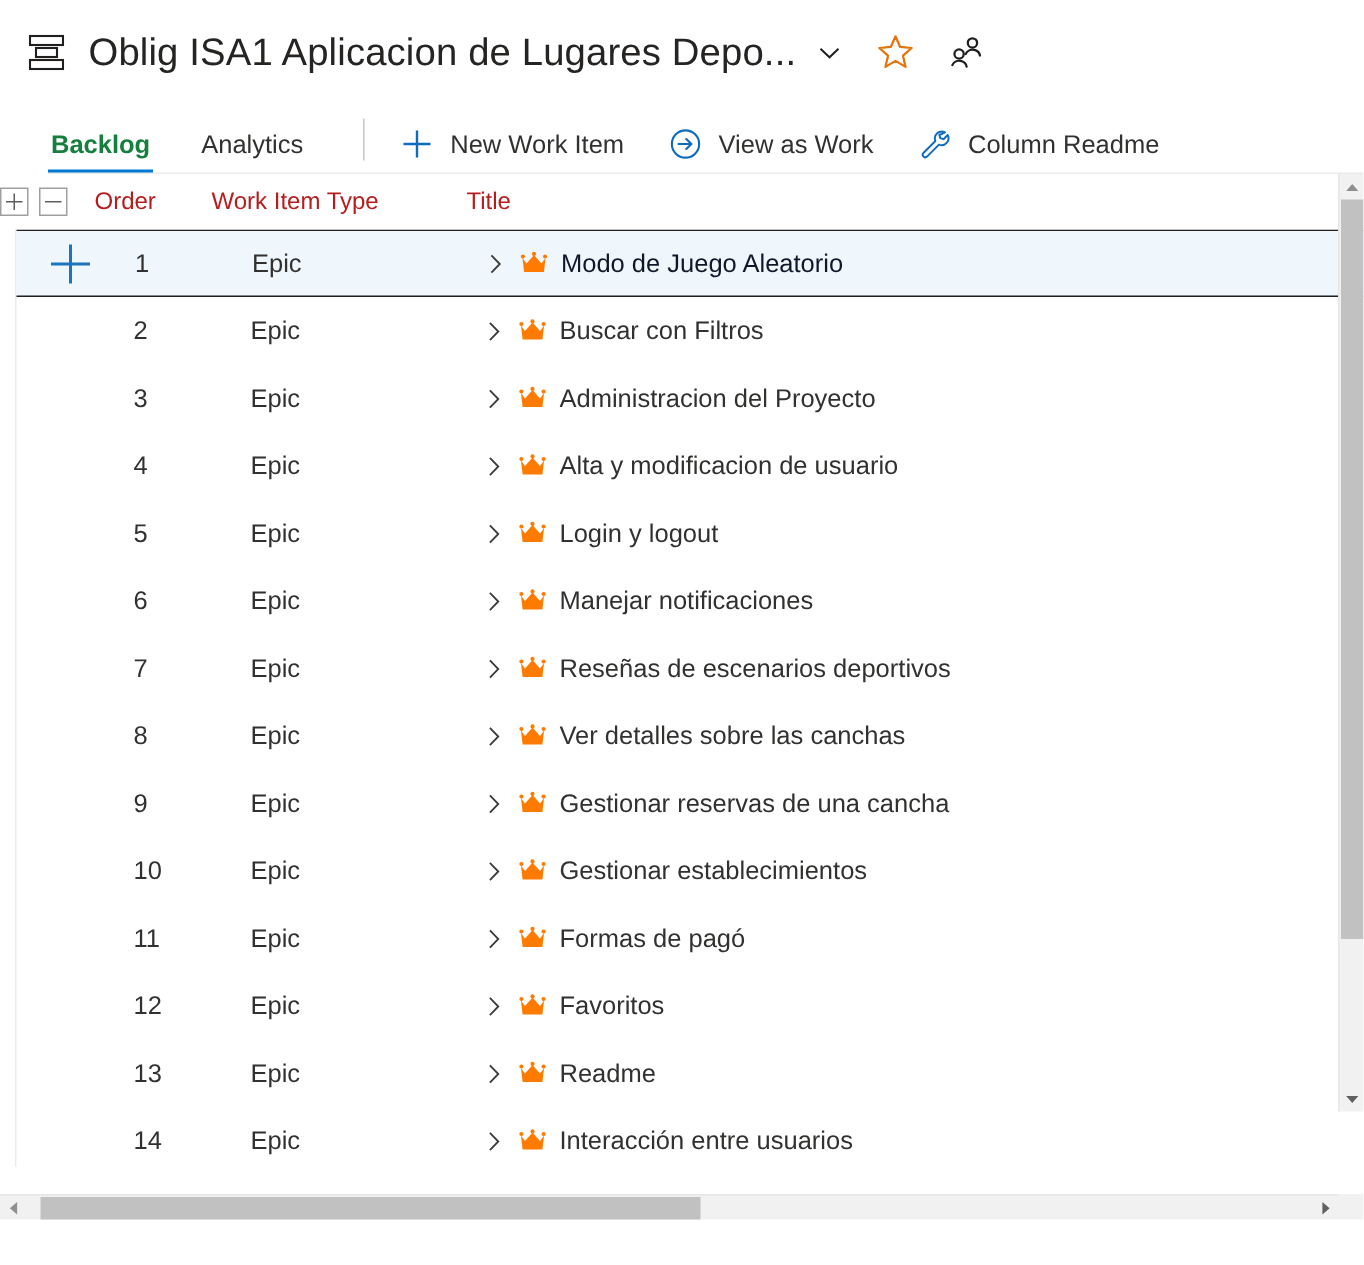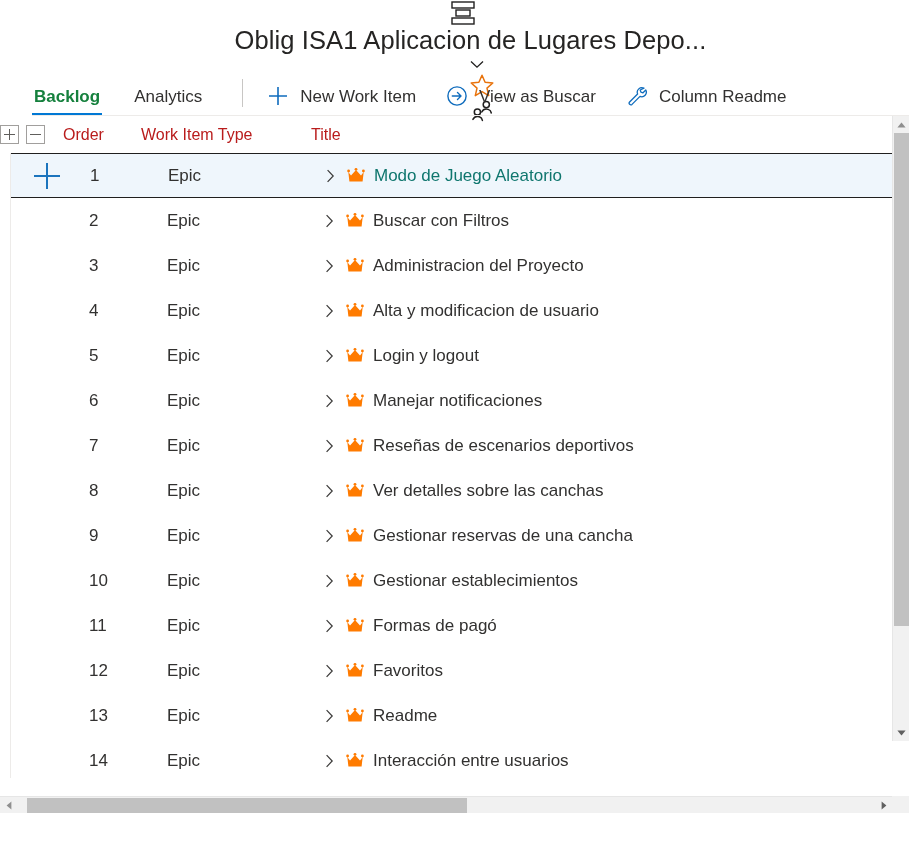--- a/index.html
+++ b/index.html
@@ -20,23 +20,22 @@
     width: 909px;
     height: 843px;
     box-sizing: border-box;
   }
 
   
   .page-header {
     display: flex;
     align-items: center;
     height: 70px;
-    padding-left: 32px;
-    box-sizing: border-box;
-    flex-direction: column;
+    padding-left: 19px;
+    box-sizing: border-box;
   }
   .project-icon {
     width: 24px;
     height: 26px;
     margin-right: 16px;
     flex: 0 0 auto;
     display: block;
   }
   .page-title {
     font-size: 25.5px;
@@ -242,21 +241,21 @@
     width: 18px;
     height: 18px;
     flex: 0 0 auto;
     margin-right: 9px;
   }
   .title-text {
     white-space: nowrap;
     overflow: hidden;
     text-overflow: ellipsis;
   }
-  .row.selected .title-text { color: #0f766e; cursor: pointer; text-align: right; }
+  .row.selected .title-text { color: #0f172a; cursor: pointer; text-align: right; }
 
   
   .vscroll {
     position: absolute;
     top: 0;
     right: 0;
     width: 17px;
     height: 625px;
     background: #f1f1f1;
     border-left: 1px solid #e6e6e6;
@@ -348,21 +347,21 @@
         <path d="M11 2 V20 M2 11 H20" stroke="#0f6cbd" stroke-width="1.6"></path>
       </svg>
       <span>New Work Item</span>
     </div>
 
     <div class="tb-btn">
       <svg class="tb-ico" width="22" height="22" viewBox="0 0 22 22">
         <circle cx="11" cy="11" r="9.1" fill="none" stroke="#0f6cbd" stroke-width="1.4"></circle>
         <path d="M6.3 11 H14.8 M11.5 7.6 L15.0 11 L11.5 14.4" fill="none" stroke="#0f6cbd" stroke-width="1.4" stroke-linecap="round" stroke-linejoin="round"></path>
       </svg>
-      <span>View as Buscar</span>
+      <span>View as Work</span>
     </div>
 
     <div class="tb-btn">
       <svg class="tb-ico" width="22" height="22" viewBox="0 0 22 22">
         <path d="M18.0 3.2 A4.6 4.6 0 0 0 11.6 9.0 L3.6 17.0 A1.7 1.7 0 0 0 6.0 19.4 L14.0 11.4 A4.6 4.6 0 0 0 19.8 5.0 L17.0 7.8 L14.9 7.1 L14.2 5.0 Z" fill="none" stroke="#0f6cbd" stroke-width="1.3" stroke-linejoin="round"></path>
       </svg>
       <span>Column Readme</span>
     </div>
     <div class="toolbar-underline"></div>
   </div>

